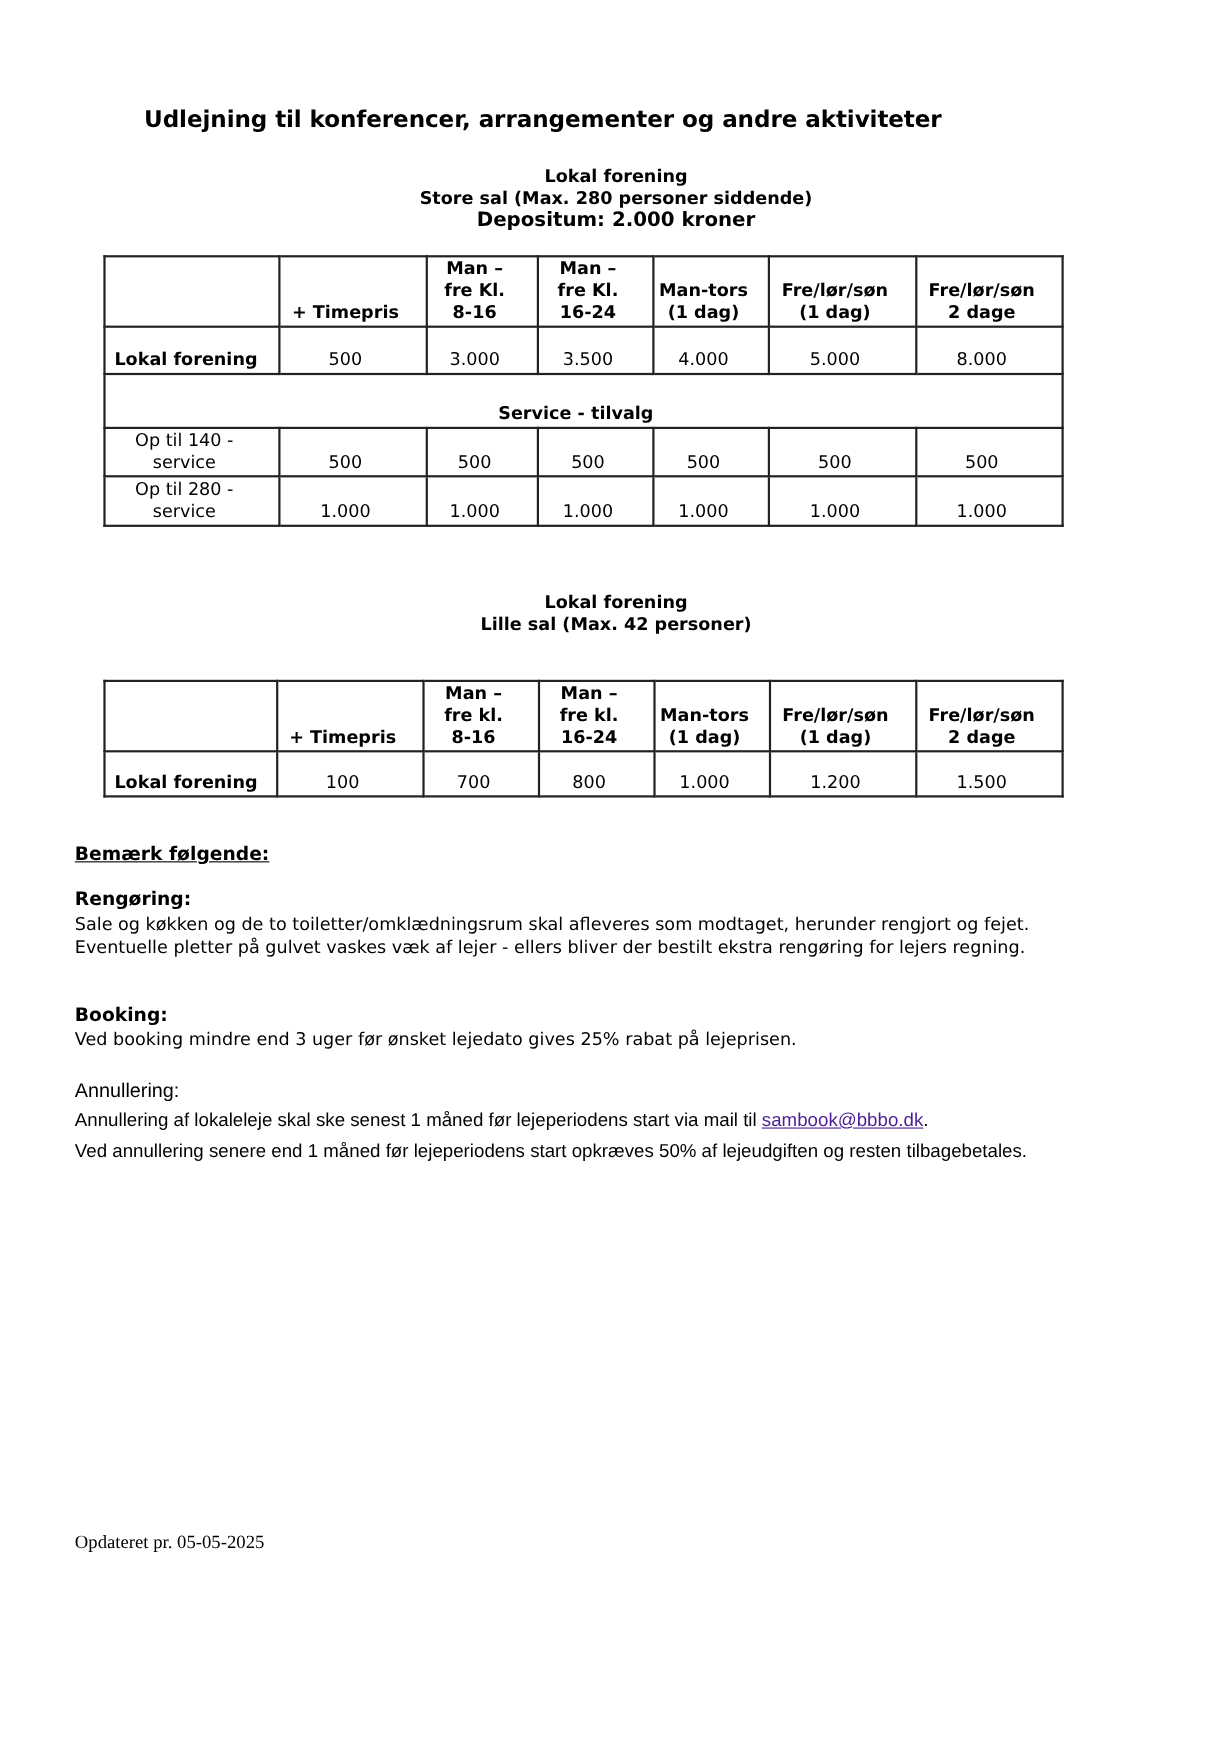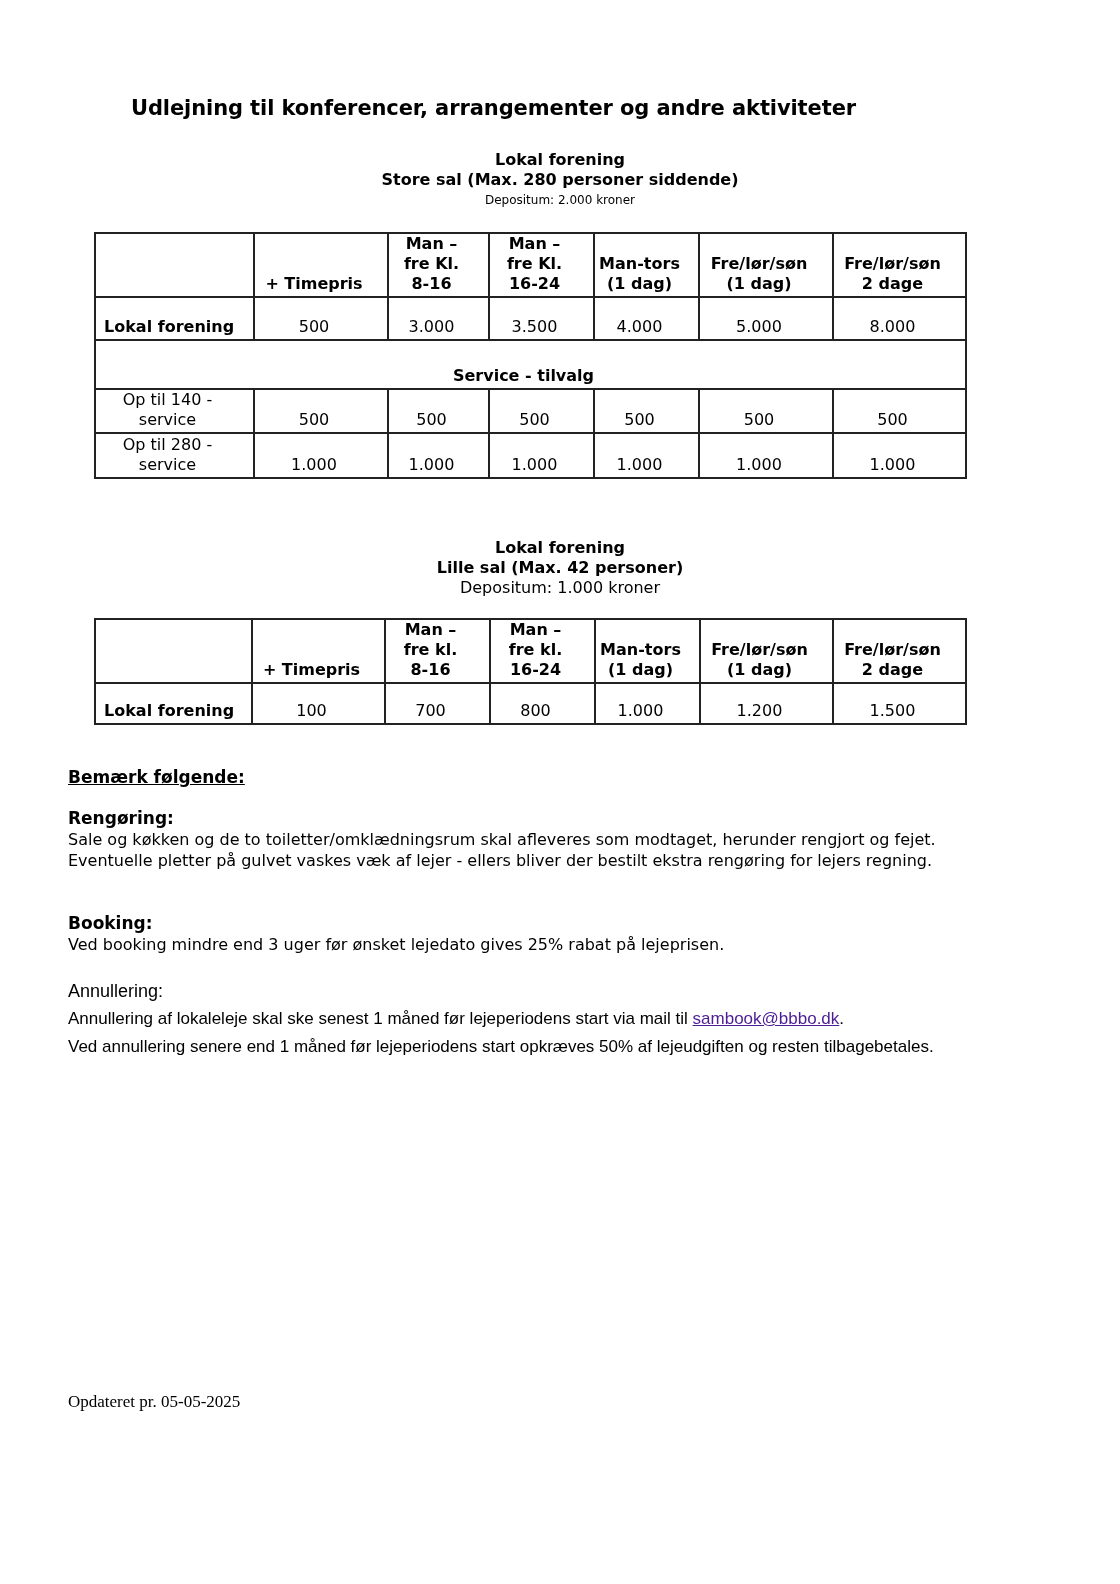--- a/index.html
+++ b/index.html
@@ -1,21 +1,21 @@
 <!DOCTYPE html>
 <html><head>
 <meta charset="utf-8">
 <style>
   html, body { margin: 0; padding: 0; background: #ffffff; }
   body { width: 1120px; height: 1584px; position: relative; overflow: hidden; color: #000; font-family: "DejaVu Sans", sans-serif; }
   .abs { position: absolute; }
   .title { left: 0; width: 987px; top: 96px; text-align: center; font-weight: bold; font-size: 21px; letter-spacing: -0.1px; }
   .sub { left: 0; width: 1120px; text-align: center; font-size: 16px; line-height: 20px; }
   .sub .b { font-weight: bold; }
-  .sub .dep { font-size: 12px; }
+  .sub .dep { font-size: 18px; font-weight: bold; }
   .sub .dep2 { font-size: 16px; }
   table.price { position: absolute; left: 94px; border-collapse: collapse; table-layout: fixed; font-size: 16px; }
   table.price td { border: 2px solid #222; padding: 0 16px 2px 2px; vertical-align: bottom; text-align: center; line-height: 20px; }
   table.price td.hd { font-weight: bold; }
   table.price td.rowlabel-b { font-weight: bold; text-align: left; padding-left: 8px; }
   table.price td.svc { font-weight: bold; }
   .notes { left: 68px; width: 1000px; font-size: 16px; line-height: 21px; }
   .notes .h { font-weight: bold; font-size: 17px; }
   .notes .hu { font-weight: bold; font-size: 17px; text-decoration: underline; }
   .calibri { font-family: "Liberation Sans", sans-serif; font-size: 17px; line-height: 28px; }
@@ -92,21 +92,20 @@
         <td style="white-space: pre-line;">1.000</td>
         <td style="white-space: pre-line;">1.000</td>
         <td style="white-space: pre-line;">1.000</td>
       </tr>
 </tbody>
   </table>
 
 <div class="abs sub" style="top:538px;">
   <div class="b">Lokal forening</div>
   <div class="b">Lille sal (Max. 42 personer)</div>
-  <div class="dep2">Depositum: 1.000 kroner</div>
 </div>
 
 <table class="price" id="t2" style="top:618px;">
   <colgroup>
     <col style="width:157px">
       <col style="width:133px">
       <col style="width:105px">
       <col style="width:105px">
       <col style="width:105px">
       <col style="width:133px">

